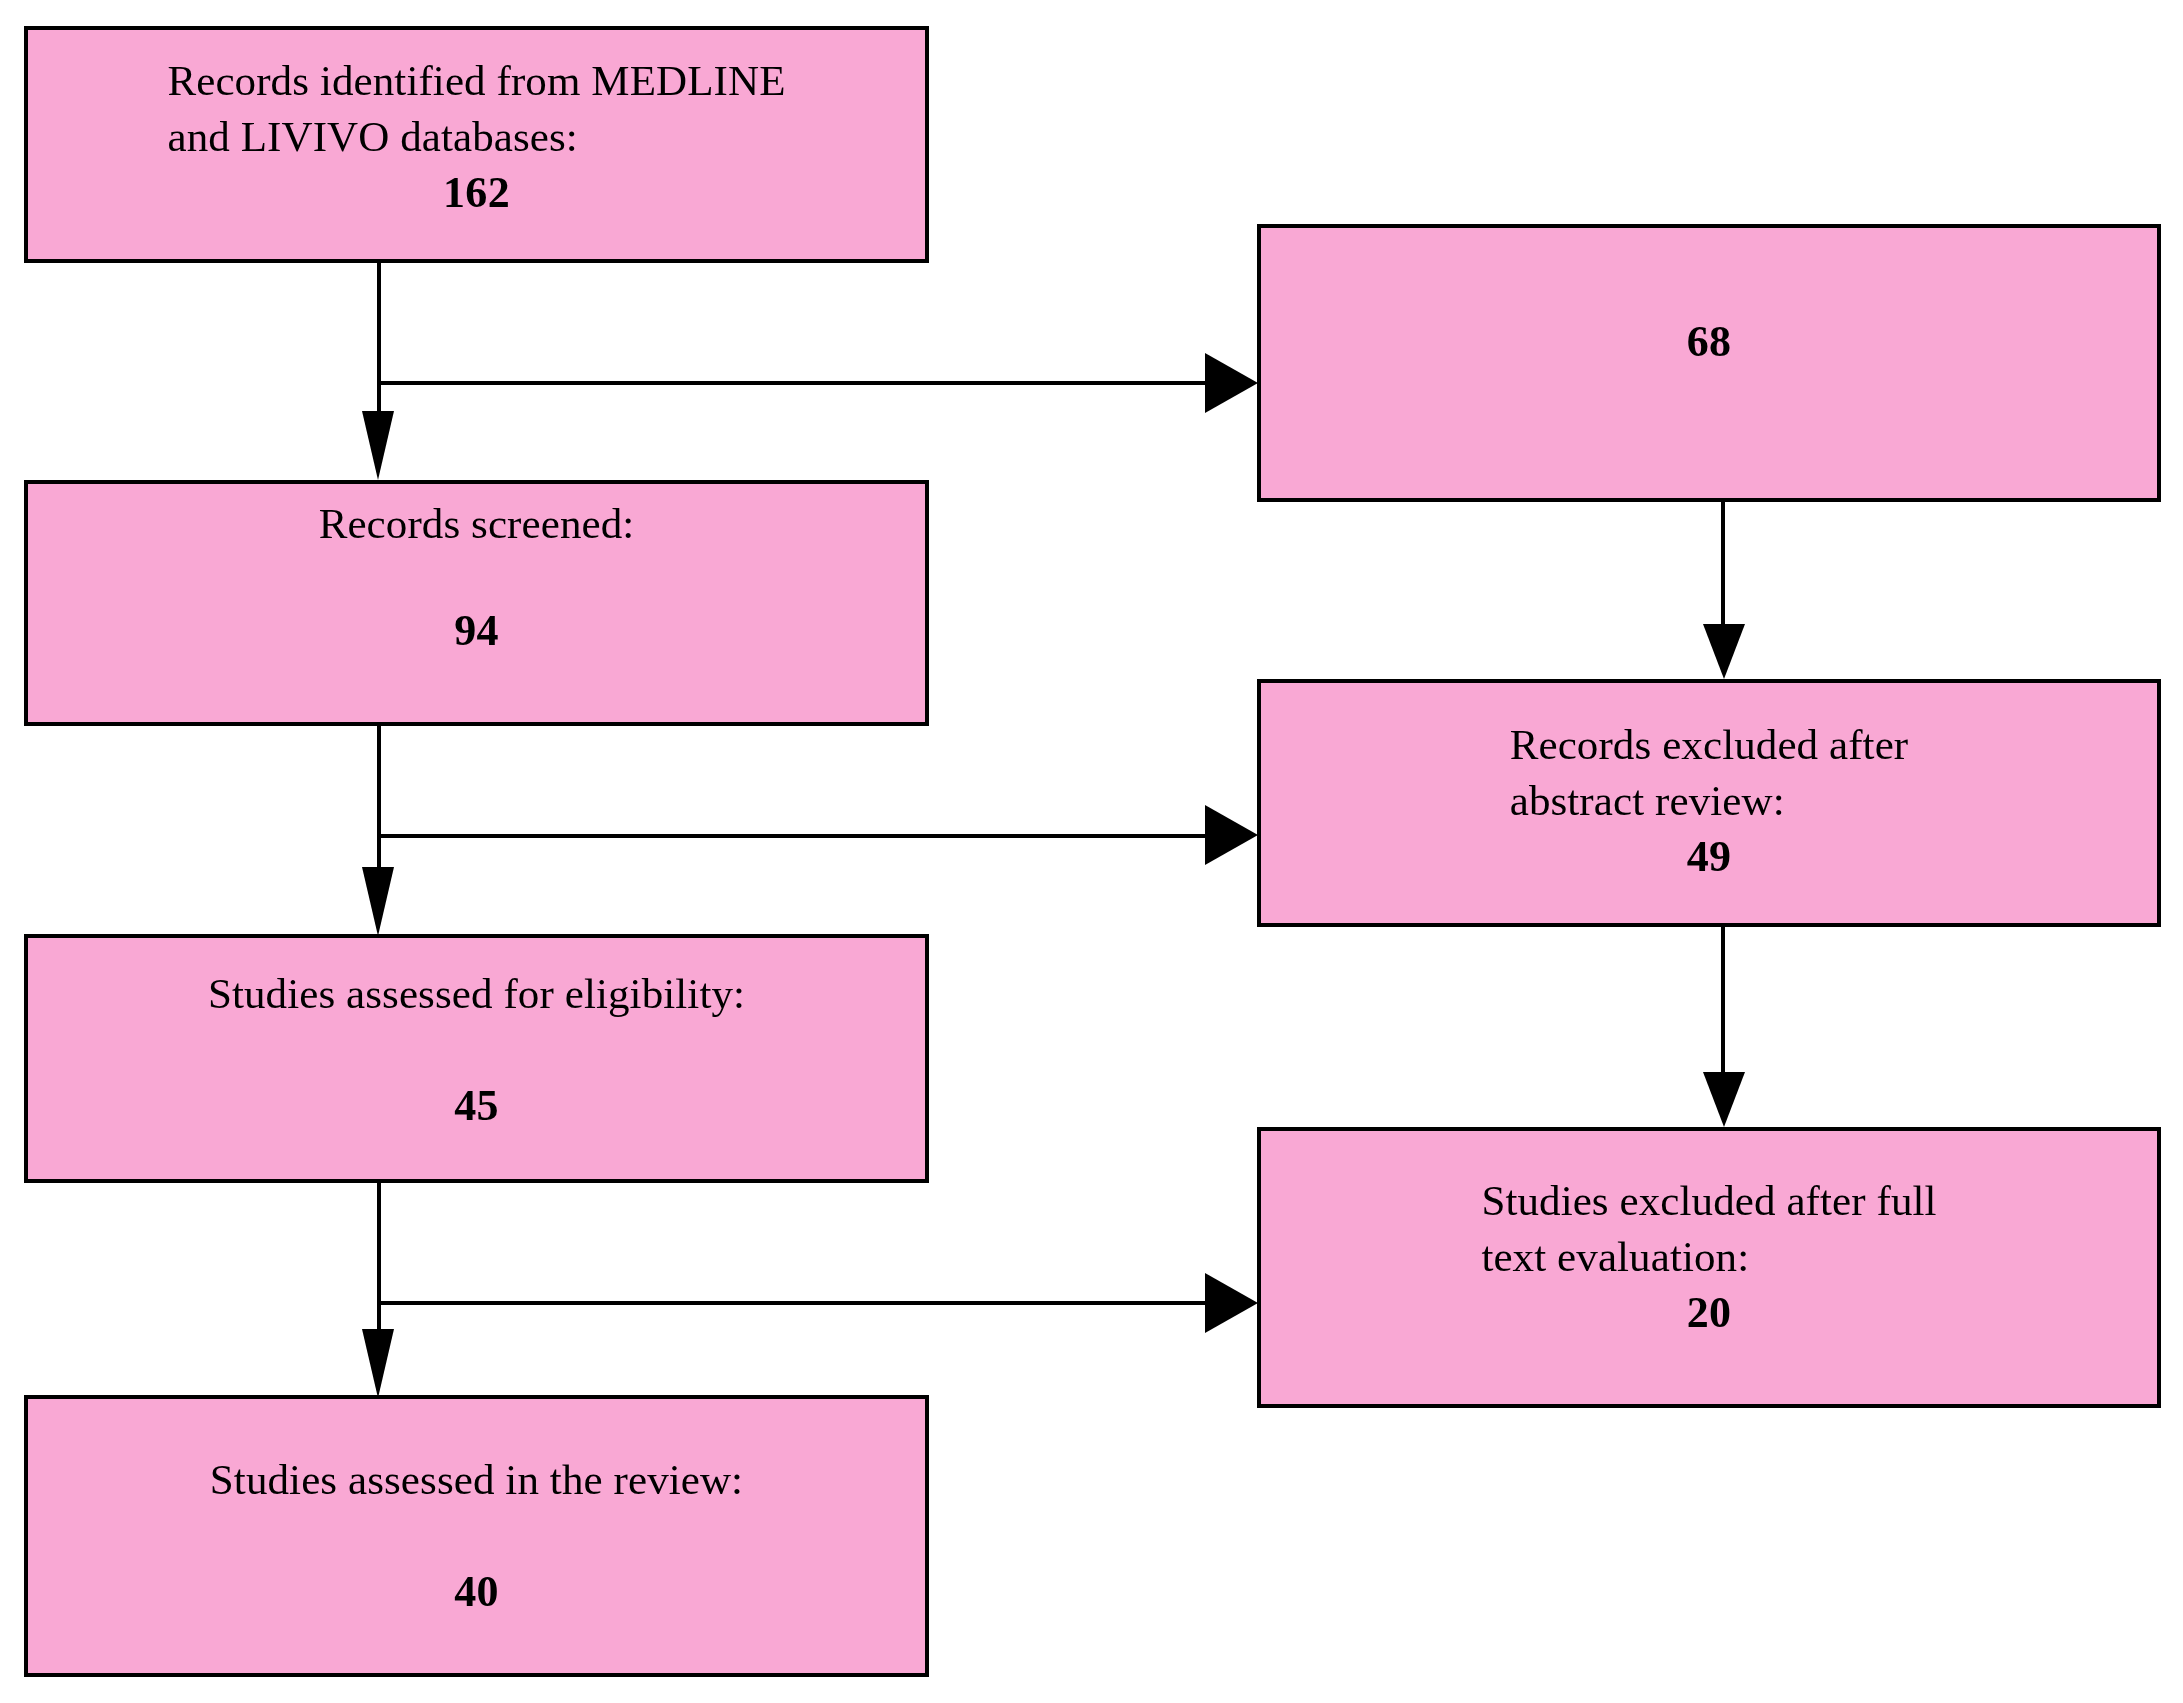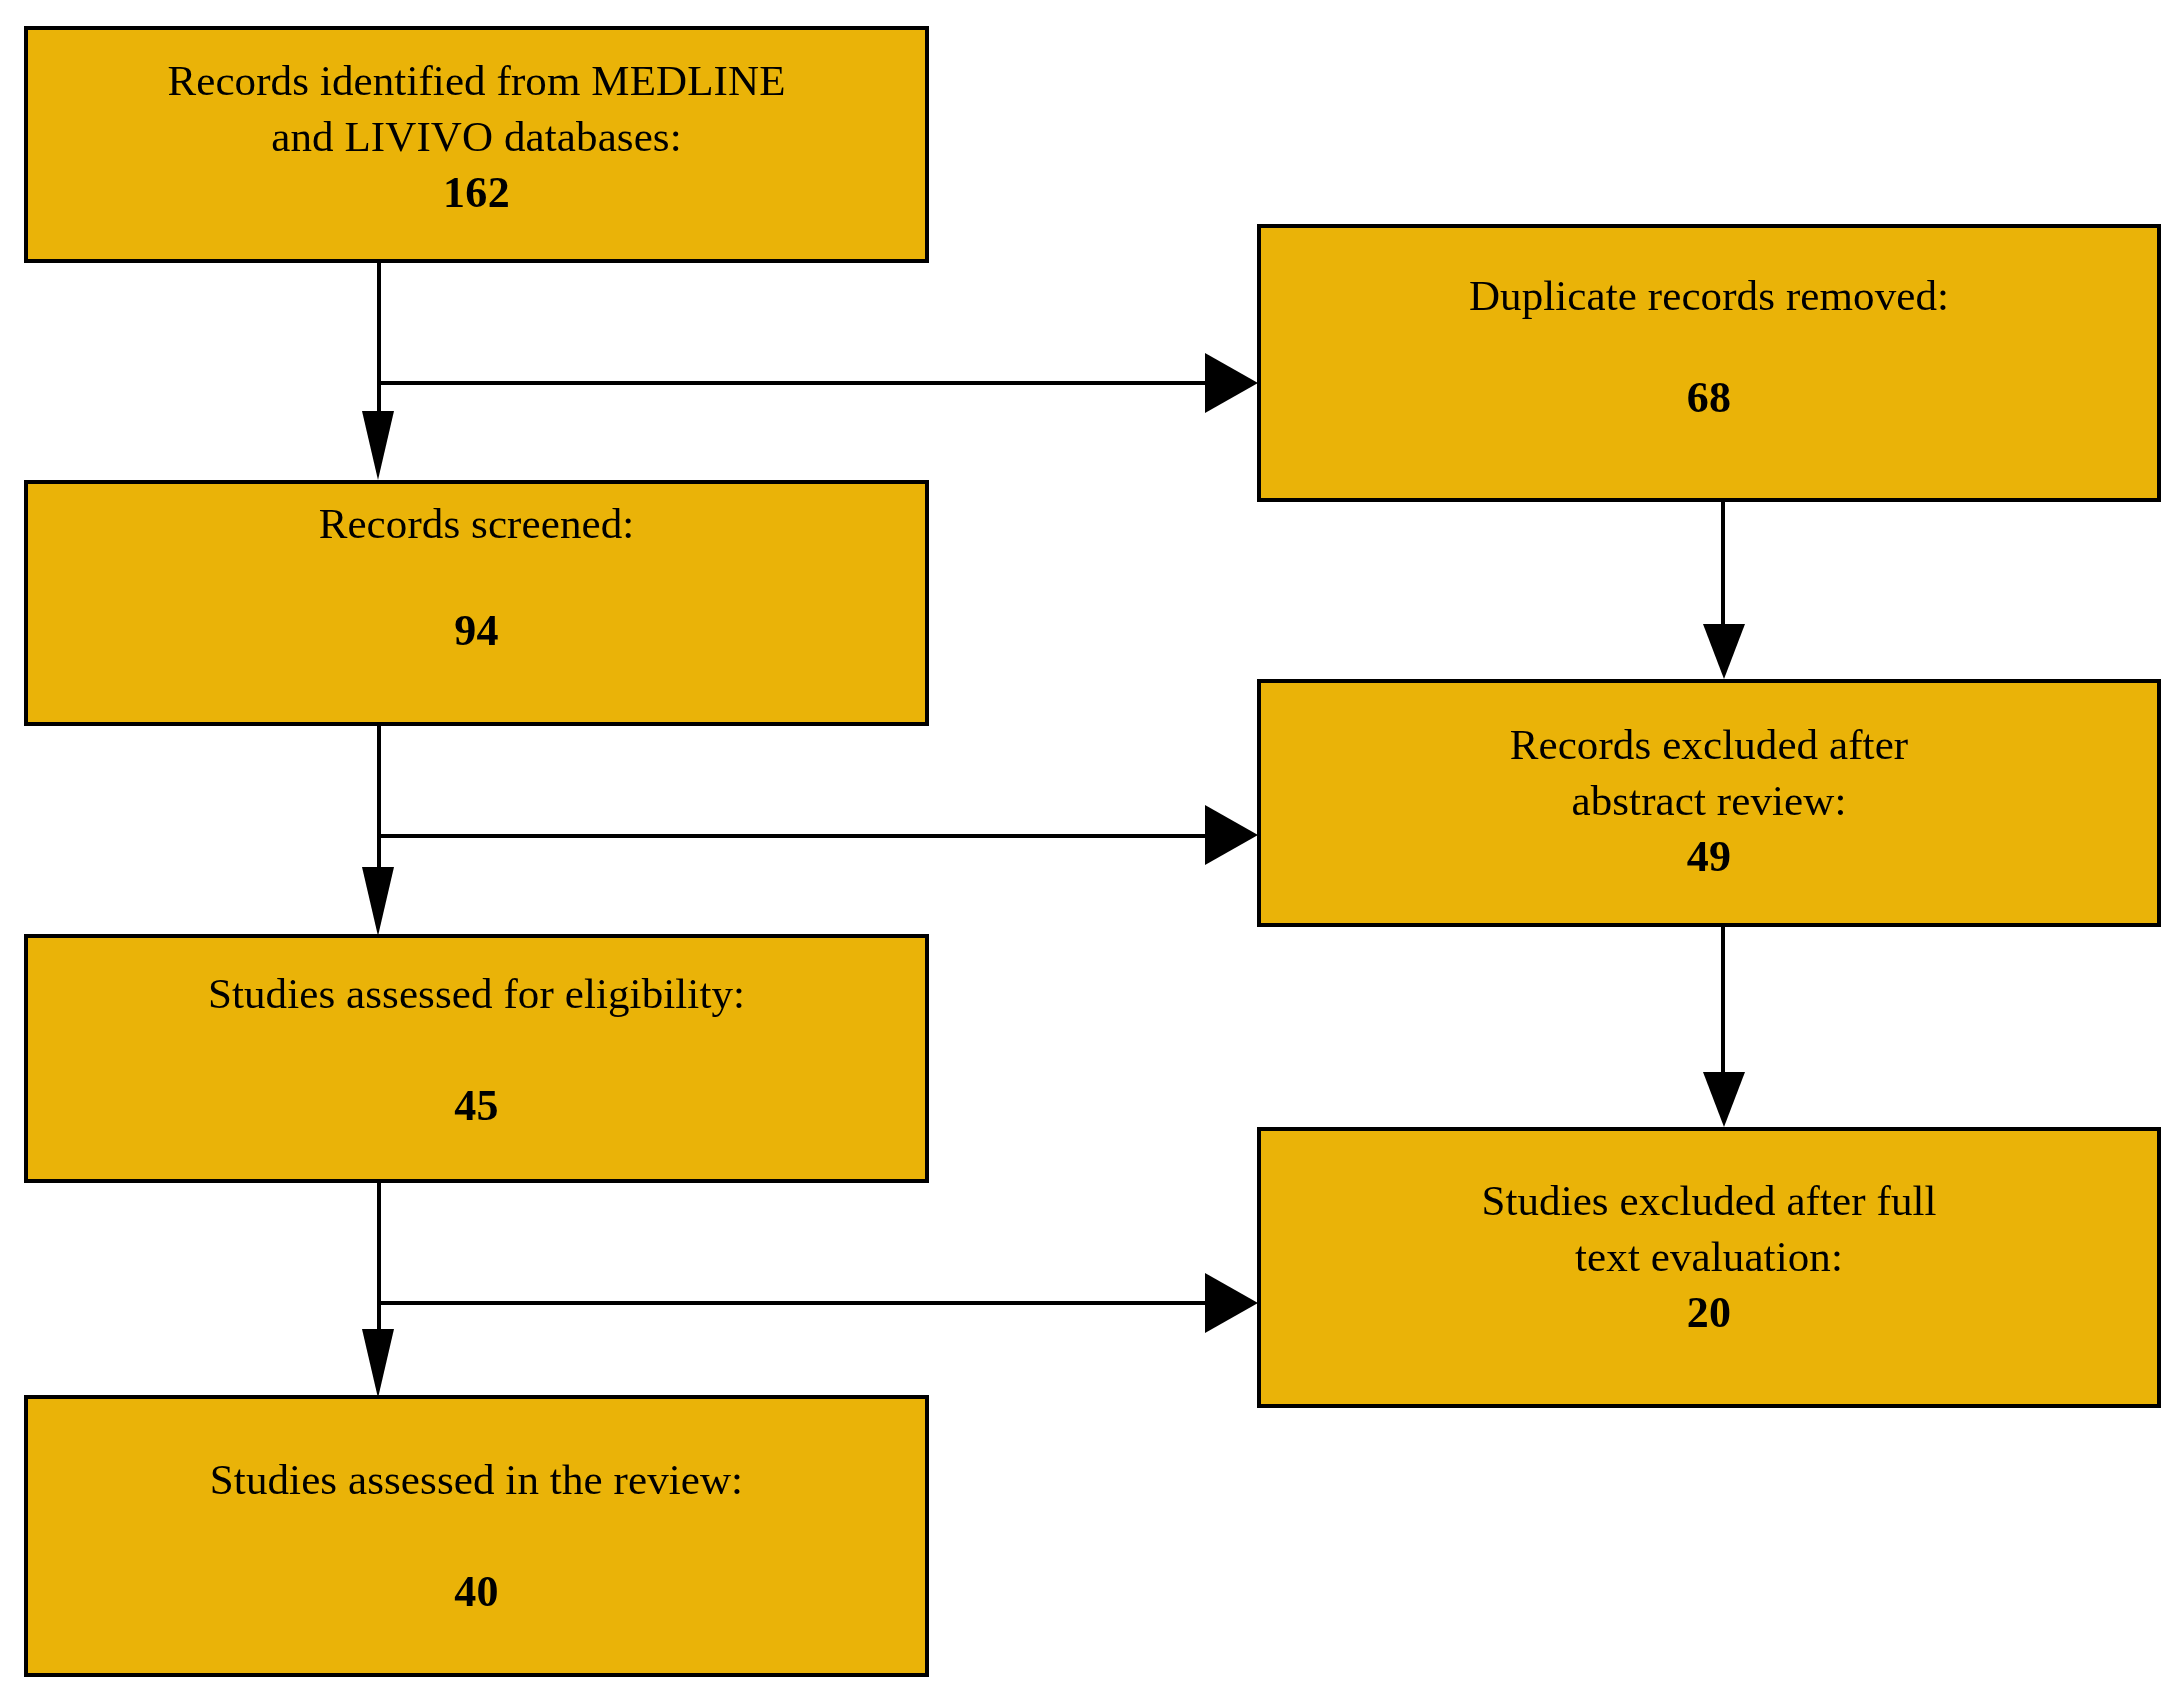--- a/index.html
+++ b/index.html
@@ -14,25 +14,24 @@
     height: 1704px;
     background: #ffffff;
     font-family: "Liberation Serif", "DejaVu Serif", serif;
     overflow: hidden;
   }
   
   .node {
     position: absolute;
     box-sizing: border-box;
     border: 4px solid #000000;
-    background: #eab308;
+    background: #f9a8d4;
     display: flex;
     flex-direction: column;
     align-items: center;
-    text-align: center;
     color: #000000;
   }
   .node .label {
     font-size: 43px;
     line-height: 1.30;
     font-weight: 400;
     white-space: pre-line;
     letter-spacing: 0.1px;
   }
   .node .count {
@@ -116,21 +115,20 @@
     <div class="label">Studies assessed for eligibility:</div>
     <div class="count">45</div>
   </div>
 
   <div class="node" id="node-included">
     <div class="label">Studies assessed in the review:</div>
     <div class="count">40</div>
   </div>
 
   <div class="node" id="node-duplicates">
-    <div class="label">Duplicate records removed:</div>
     <div class="count">68</div>
   </div>
 
   <div class="node" id="node-excluded-abstract">
     <div class="label">Records excluded after
 abstract review:</div>
     <div class="count">49</div>
   </div>
 
   <div class="node" id="node-excluded-fulltext">

